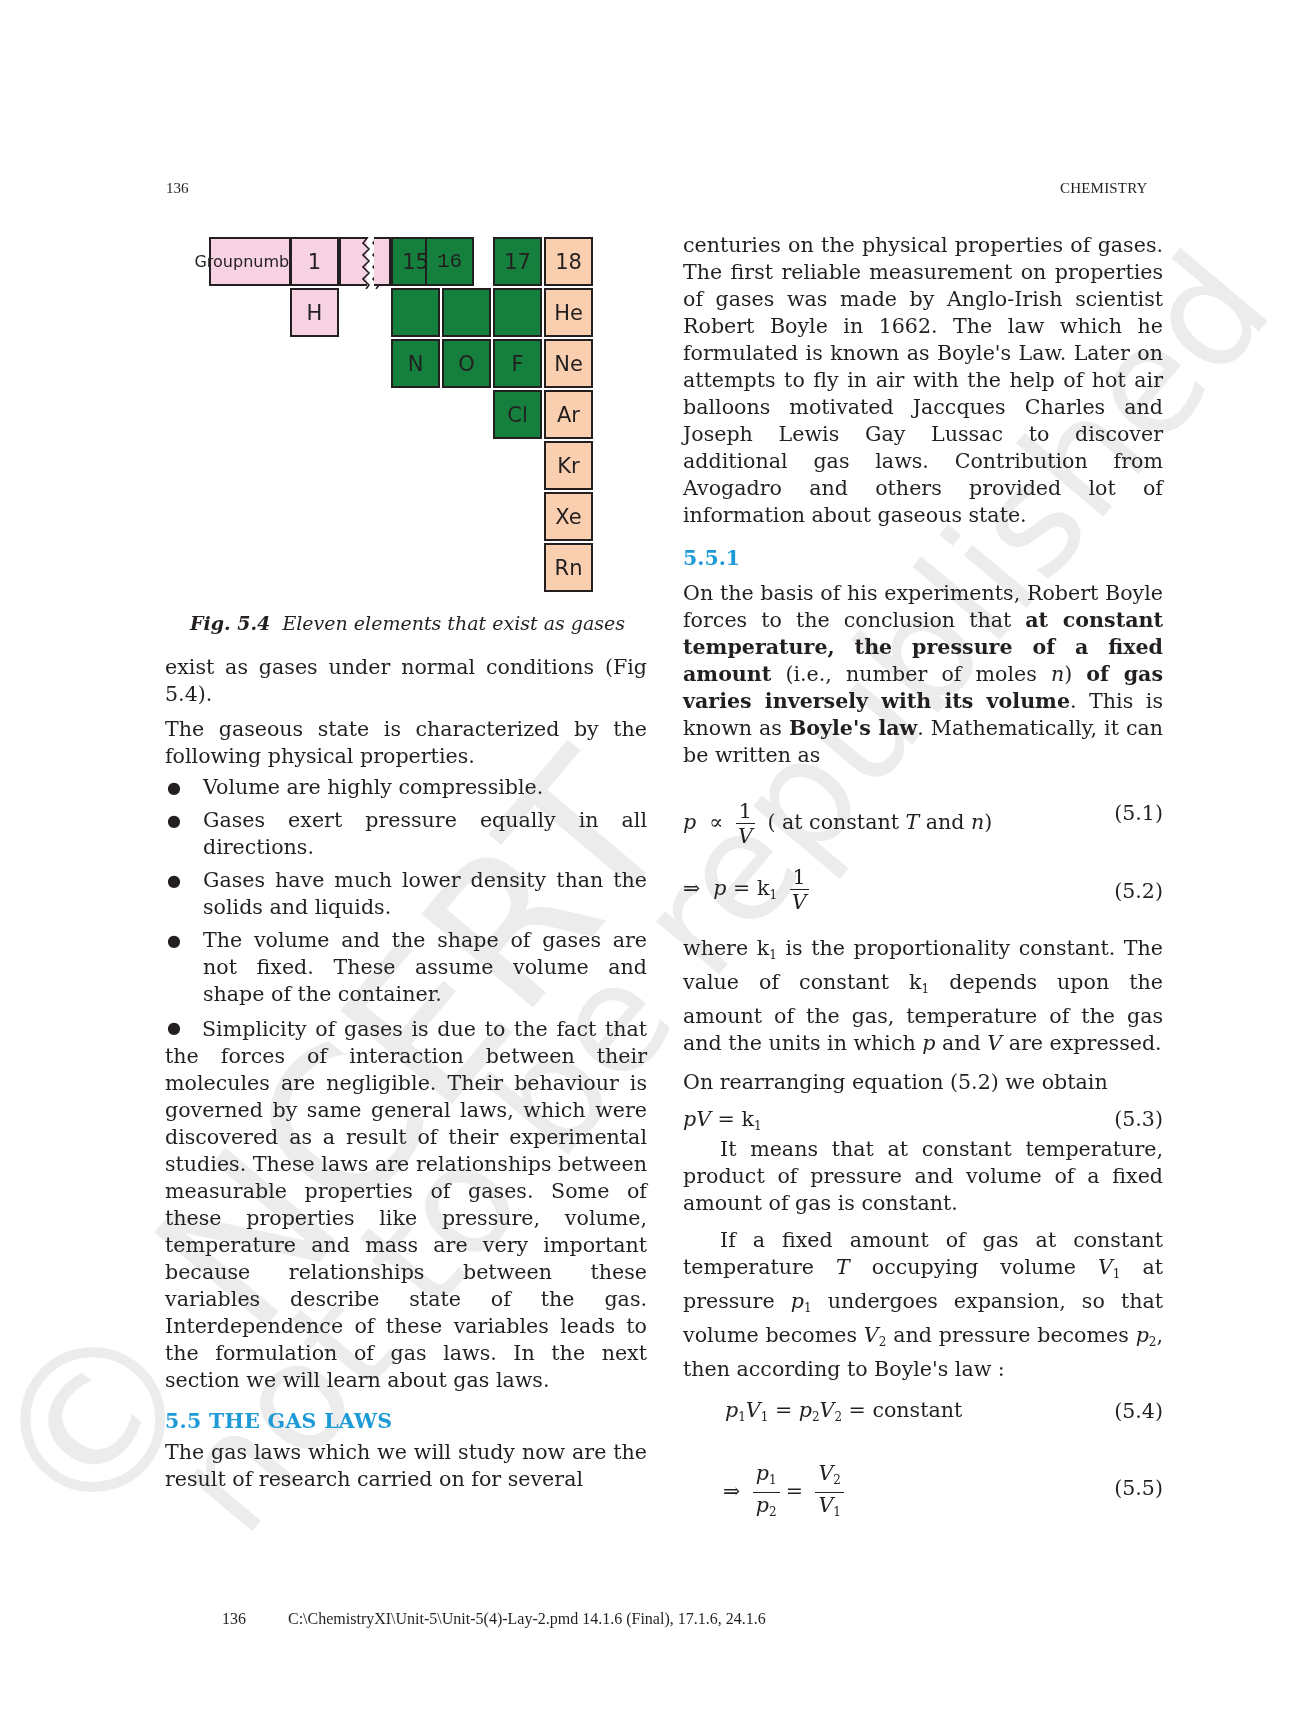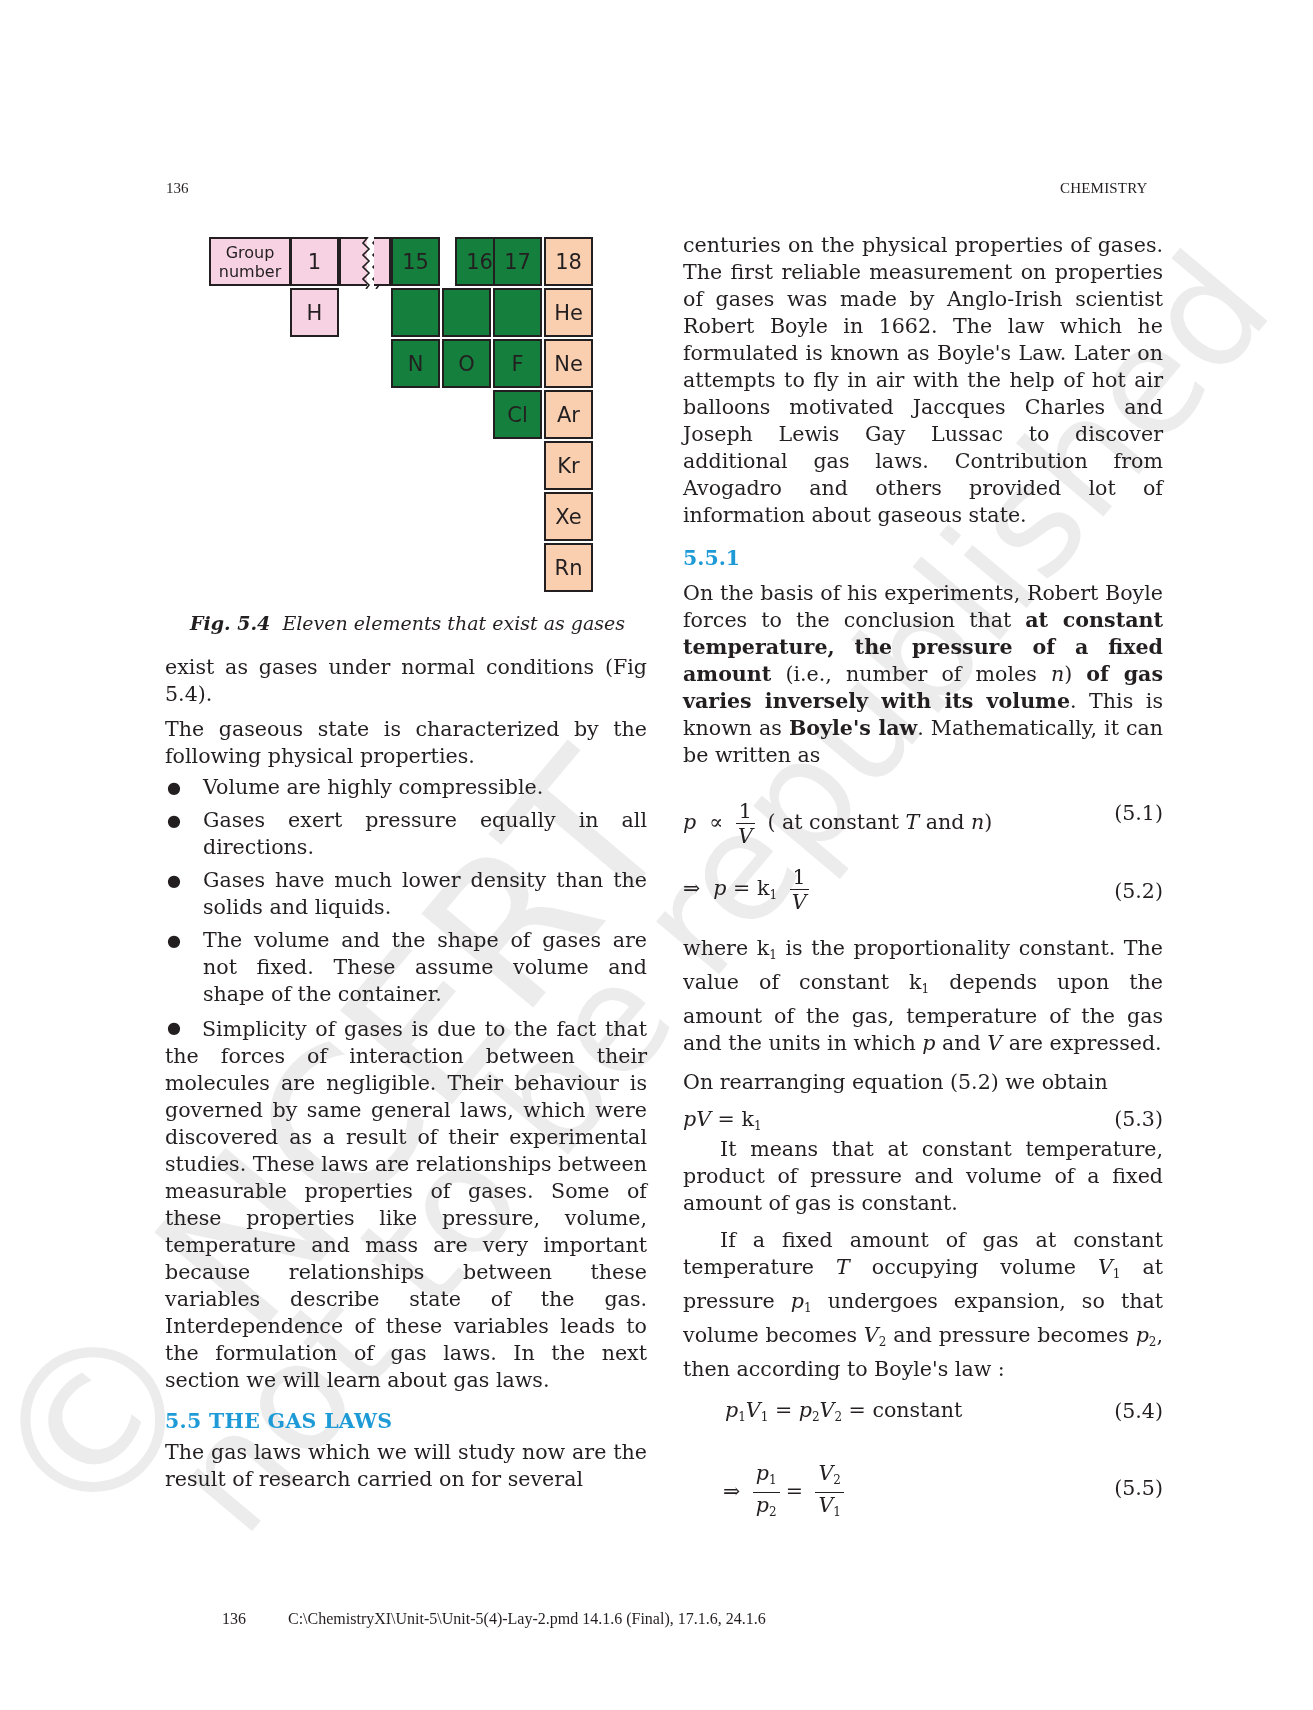--- a/index.html
+++ b/index.html
@@ -32,21 +32,21 @@
   sub { font-size:12px; vertical-align:-4px; }
   .caption { position:absolute; left:190px; top:612px; font-size:19px; z-index:2; font-style:italic; }
   .caption b { font-style:italic; }
   
   .fig { position:absolute; left:210px; top:238px; z-index:2; font-family:"DejaVu Sans", "Liberation Sans", sans-serif; font-size:21px; }
   .cell { position:absolute; width:49px; height:49px; border:2px solid #231f20; box-sizing:border-box;
           display:flex; align-items:center; justify-content:center; margin-left:-1px; margin-top:-1px; }
   .pink { background:#f7d2e3; }
   .blue { background:#15803d; }
   .orange { background:#f9cfb0; }
-  .cell.group { width:82px; font-size:16px; line-height:19px; text-align:center; flex-direction:column; }
+  .cell.group { width:82px; font-size:16px; line-height:19px; text-align:center; flex-direction:row; }
   .footer { position:absolute; left:222px; top:1610px; font-size:16px; font-family:"Liberation Serif", serif; z-index:2; }
   .footer .path { margin-left:38px; }
 </style>
 </head>
 <body>
 
 <div class="watermark">
   <span class="wm1">© NCERT</span>
   <span class="wm2">not to be republished</span>
 </div>
@@ -63,21 +63,21 @@
   <div class="cell pink" style="left:81px;top:51px;">H</div>
 
   <div class="cell pink" style="left:130px;top:0;width:28px;border-right:none;"></div>
   <svg style="position:absolute;left:152px;top:-1px;" width="26" height="52">
     <polyline points="6,0 1,6 7,12 1,18 7,24 1,30 7,36 1,42 7,48 4,52" fill="none" stroke="#231f20" stroke-width="1.6"></polyline>
     <polyline points="16,0 11,6 17,12 11,18 17,24 11,30 17,36 11,42 17,48 14,52" fill="none" stroke="#231f20" stroke-width="1.6"></polyline>
   </svg>
   <div class="cell pink" style="left:165px;top:0;width:17px;border-left:none;"></div>
 
   <div class="cell blue" style="left:182px;top:0;">15</div>
-  <div class="cell blue" style="left:246px;top:0;">16</div>
+  <div class="cell blue" style="left:216px;top:0;font-family:Liberation Mono, monospace;">16</div>
   <div class="cell blue" style="left:284px;top:0;">17</div>
   <div class="cell orange" style="left:335px;top:0;">18</div>
 
   <div class="cell blue" style="left:182px;top:51px;"></div>
   <div class="cell blue" style="left:233px;top:51px;"></div>
   <div class="cell blue" style="left:284px;top:51px;"></div>
   <div class="cell orange" style="left:335px;top:51px;">He</div>
 
   <div class="cell blue" style="left:182px;top:102px;">N</div>
   <div class="cell blue" style="left:233px;top:102px;">O</div>

